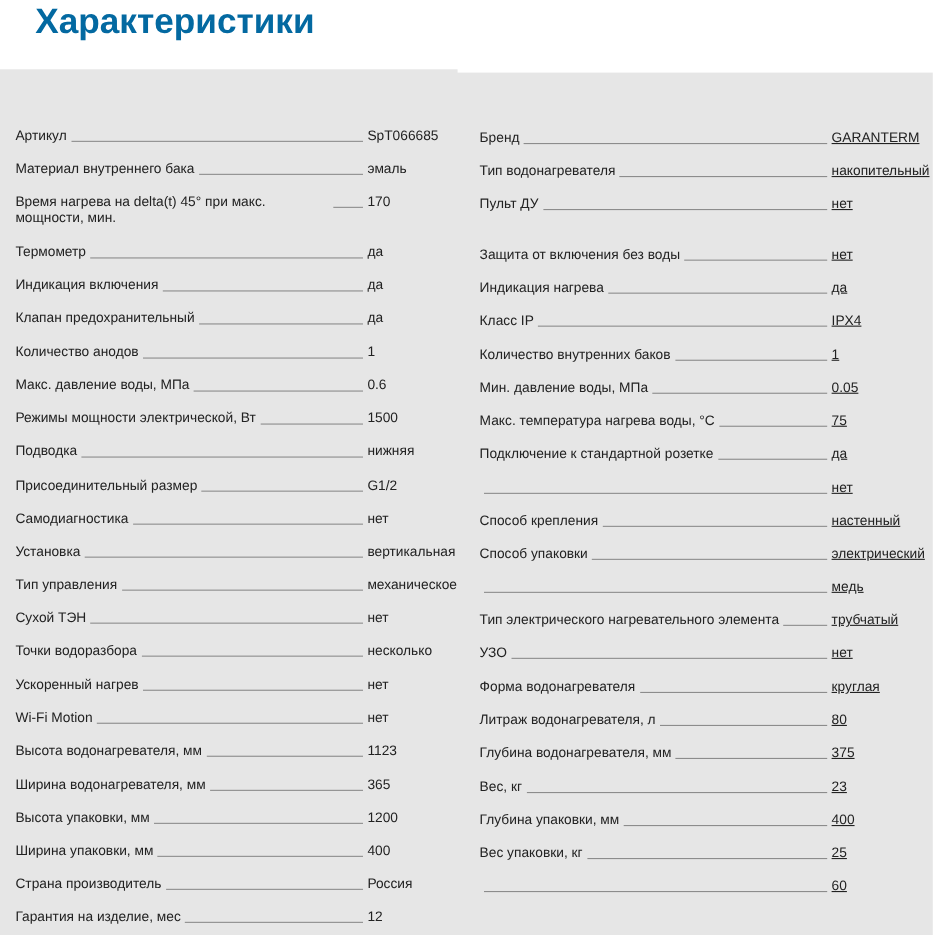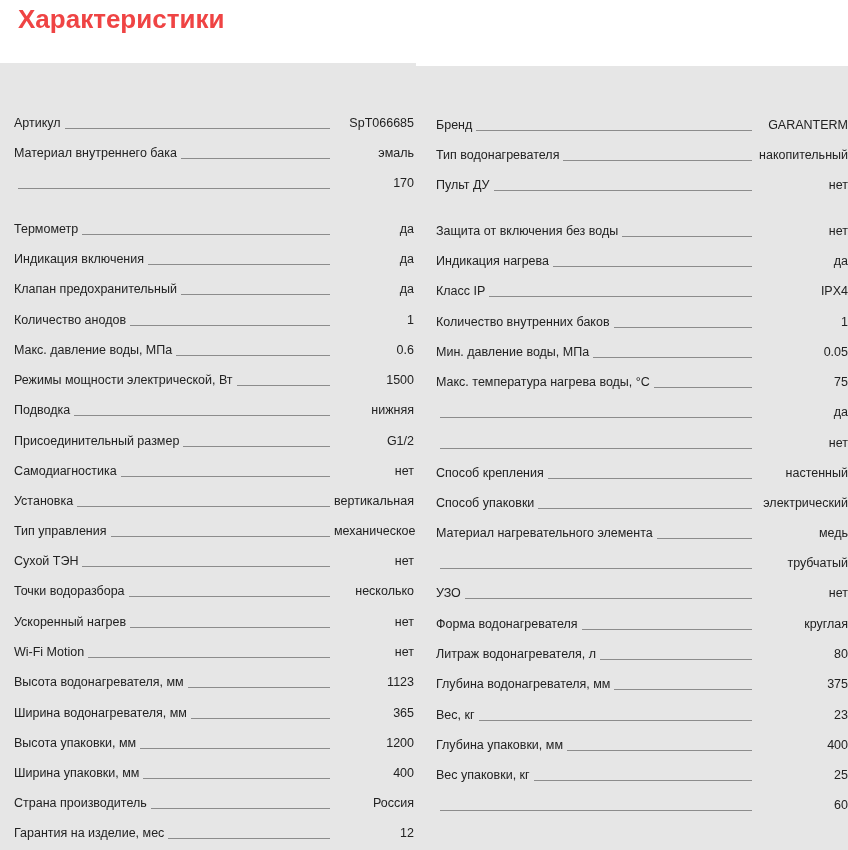--- a/index.html
+++ b/index.html
@@ -1,45 +1,45 @@
 <!DOCTYPE html>
 <html><head>
 <meta charset="utf-8">
 <style>
   html, body { margin:0; padding:0; }
   body {
     width:848px; height:850px; background:#ffffff; position:relative; overflow:hidden;
     font-family:"Liberation Sans", sans-serif; color:#222;
   }
   .title {
-    position:absolute; left:18px; top:2px;
-    font-size:26px; font-weight:bold; color:#ef4444; letter-spacing:0px;
+    position:absolute; left:32px; top:2px;
+    font-size:32px; font-weight:bold; color:#0369a1; letter-spacing:0px;
     line-height:34px;
   }
   .panel { position:absolute; background:#e6e6e6; }
   .panel.left { left:0; top:63px; width:416px; height:787px; }
   .panel.right { left:415px; top:66px; width:433px; height:784px; }
   .col { position:absolute; }
   .col.left { left:14px; top:116px; width:400px; }
   .col.right { left:436px; top:118px; width:412px; }
   .row {
     position:relative; display:flex; align-items:flex-start;
     font-size:12.5px; line-height:15px; min-height:15px;
   }
   .col.left .row { width:400px; }
   .col.right .row { width:412px; }
   .label { flex:0 1 auto; white-space:nowrap; }
   .label.wrap { white-space:normal; width:285px; }
   .leader {
     flex:1 1 auto; border-bottom:1px solid #8c8c8c; height:12px; margin:0 4px 0 4px;
     min-width:14px;
   }
-  .value { white-space:nowrap;text-align:right; }
+  .value { white-space:nowrap; }
   .col.left .value { width:80px; }
-  .col.right .value { width:92px; }
+  .col.right .value { width:92px;text-decoration:underline; }
 </style>
 </head>
 <body>
 
 <div class="title">Характеристики</div>
 
 <div class="panel left"></div>
 <div class="panel right"></div>
 
 <div class="col left">
@@ -47,20 +47,21 @@
       <span class="label">Артикул</span>
       <span class="leader"></span>
       <span class="value">SpT066685</span>
     </div>
   <div class="row" style="position:absolute;top:30px">
       <span class="label">Материал внутреннего бака</span>
       <span class="leader"></span>
       <span class="value">эмаль</span>
     </div>
   <div class="row" style="position:absolute;top:60px">
+      <span class="label wrap">Время нагрева на delta(t) 45° при макс. мощности, мин.</span>
       <span class="leader"></span>
       <span class="value">170</span>
     </div>
   <div class="row" style="position:absolute;top:106px">
       <span class="label">Термометр</span>
       <span class="leader"></span>
       <span class="value">да</span>
     </div>
   <div class="row" style="position:absolute;top:136px">
       <span class="label">Индикация включения</span>
@@ -204,43 +205,44 @@
       <span class="label">Мин. давление воды, МПа</span>
       <span class="leader"></span>
       <span class="value">0.05</span>
     </div>
   <div class="row" style="position:absolute;top:257px">
       <span class="label">Макс. температура нагрева воды, °С</span>
       <span class="leader"></span>
       <span class="value">75</span>
     </div>
   <div class="row" style="position:absolute;top:287px">
+      <span class="label">Подключение к стандартной розетке</span>
       <span class="leader"></span>
       <span class="value">да</span>
     </div>
   <div class="row" style="position:absolute;top:318px">
       <span class="leader"></span>
       <span class="value">нет</span>
     </div>
   <div class="row" style="position:absolute;top:348px">
       <span class="label">Способ крепления</span>
       <span class="leader"></span>
       <span class="value">настенный</span>
     </div>
   <div class="row" style="position:absolute;top:378px">
       <span class="label">Способ упаковки</span>
       <span class="leader"></span>
       <span class="value">электрический</span>
     </div>
   <div class="row" style="position:absolute;top:408px">
-      <span class="label">Материал нагревательного элемента</span>
       <span class="leader"></span>
       <span class="value">медь</span>
     </div>
   <div class="row" style="position:absolute;top:438px">
+      <span class="label">Тип электрического нагревательного элемента</span>
       <span class="leader"></span>
       <span class="value">трубчатый</span>
     </div>
   <div class="row" style="position:absolute;top:468px">
       <span class="label">УЗО</span>
       <span class="leader"></span>
       <span class="value">нет</span>
     </div>
   <div class="row" style="position:absolute;top:499px">
       <span class="label">Форма водонагревателя</span>

